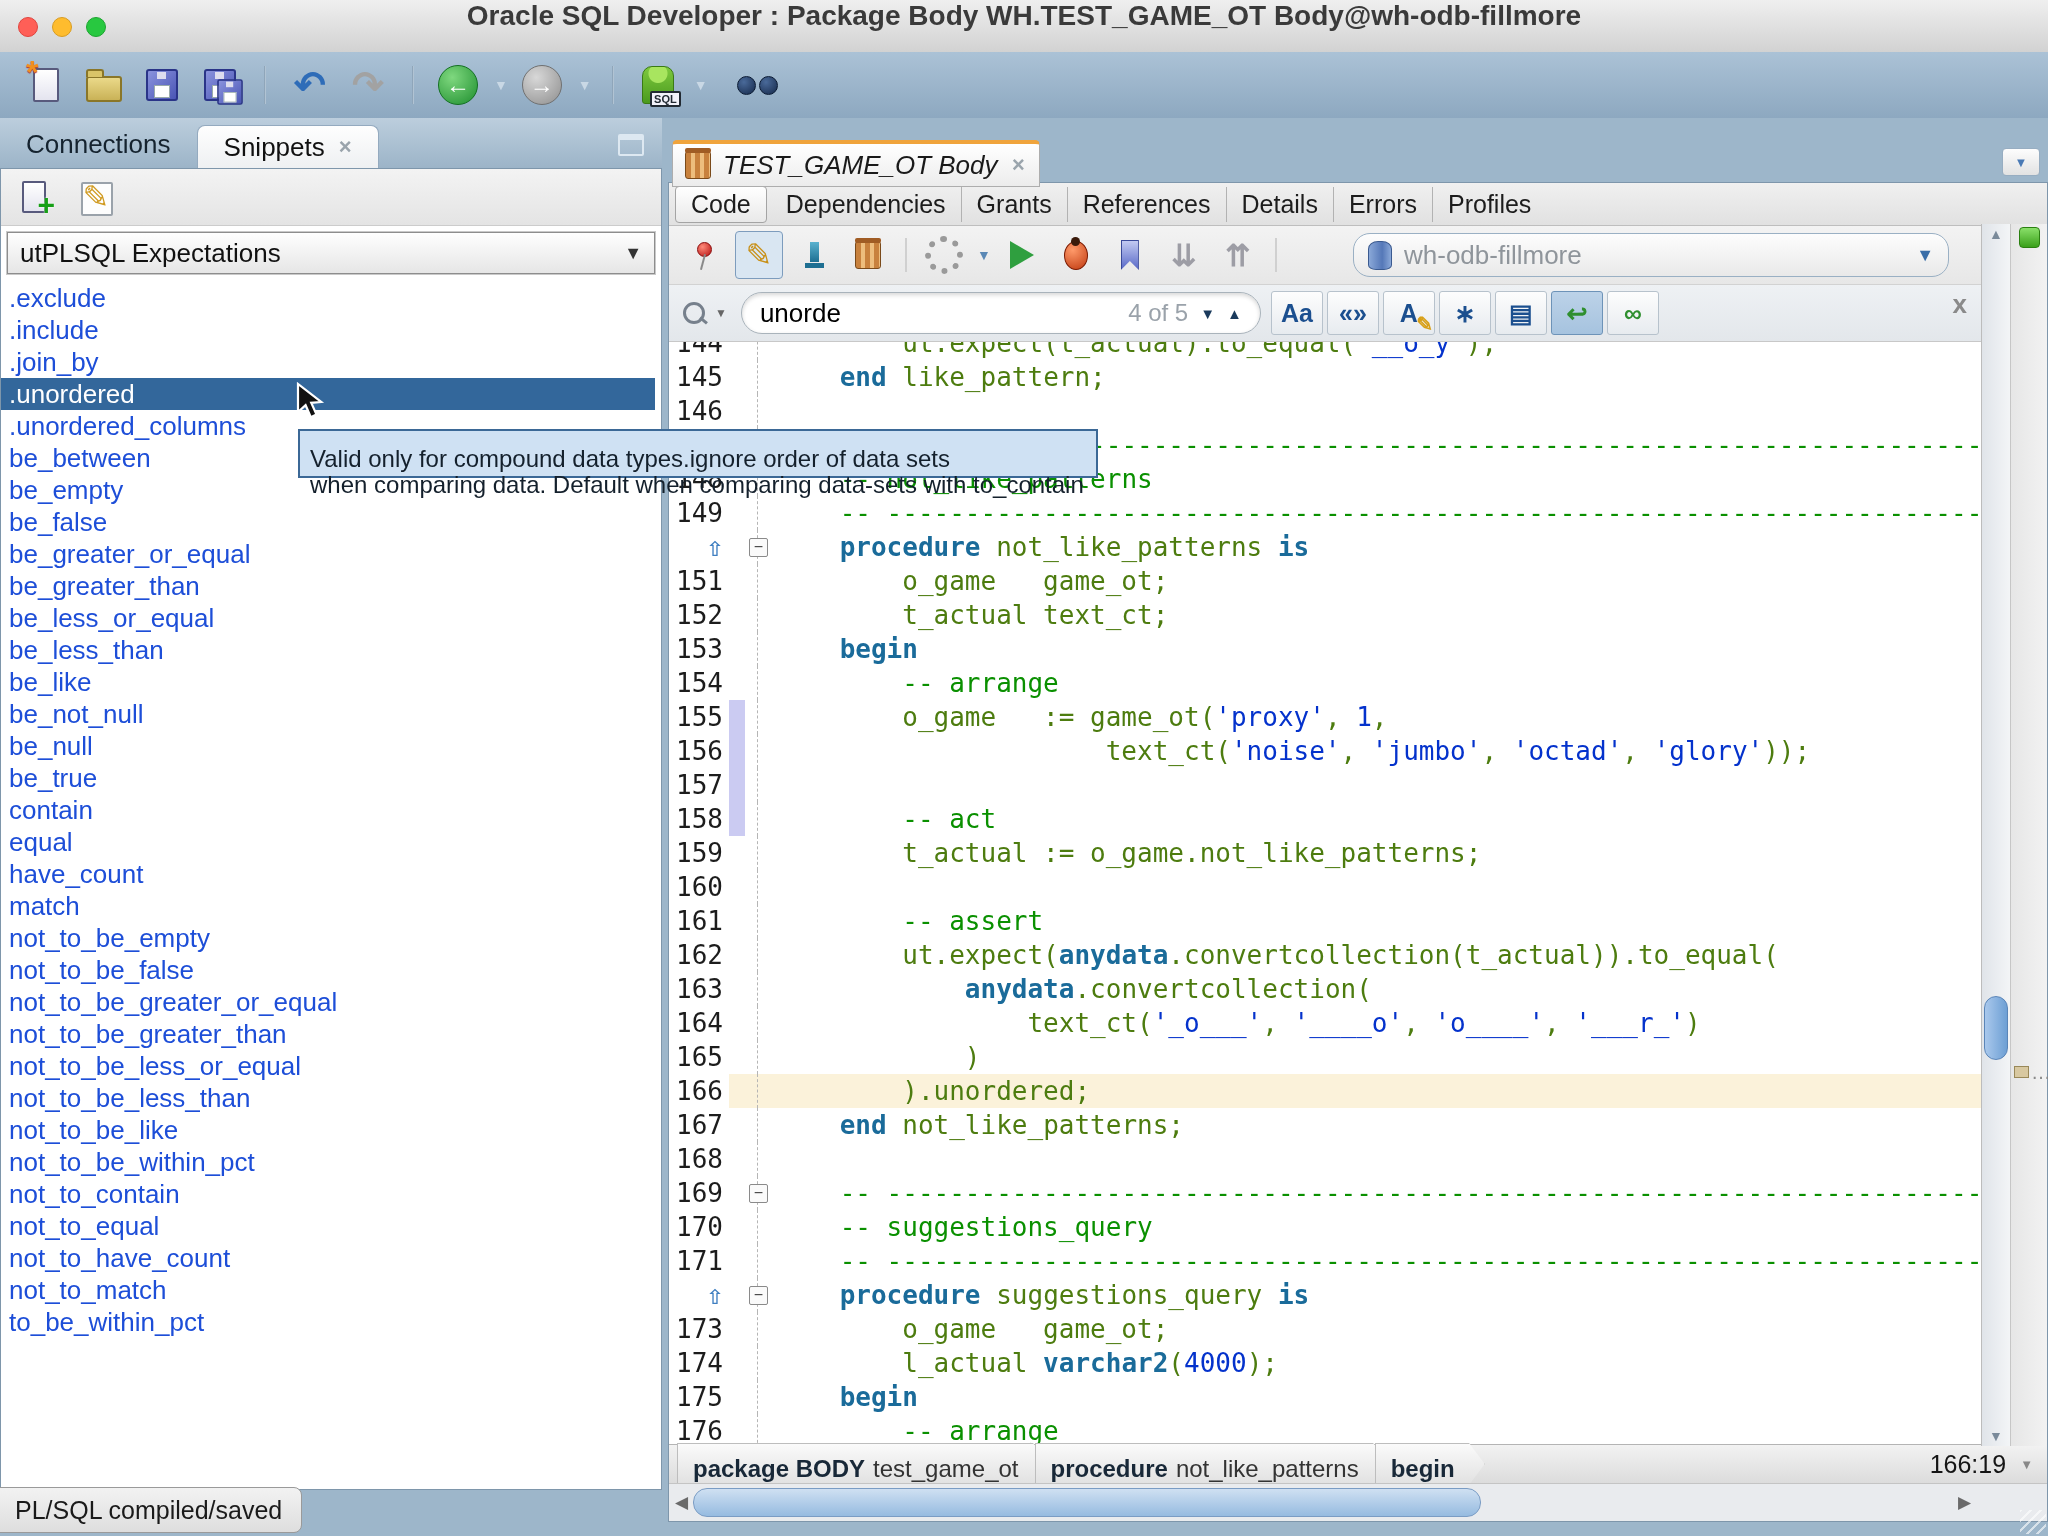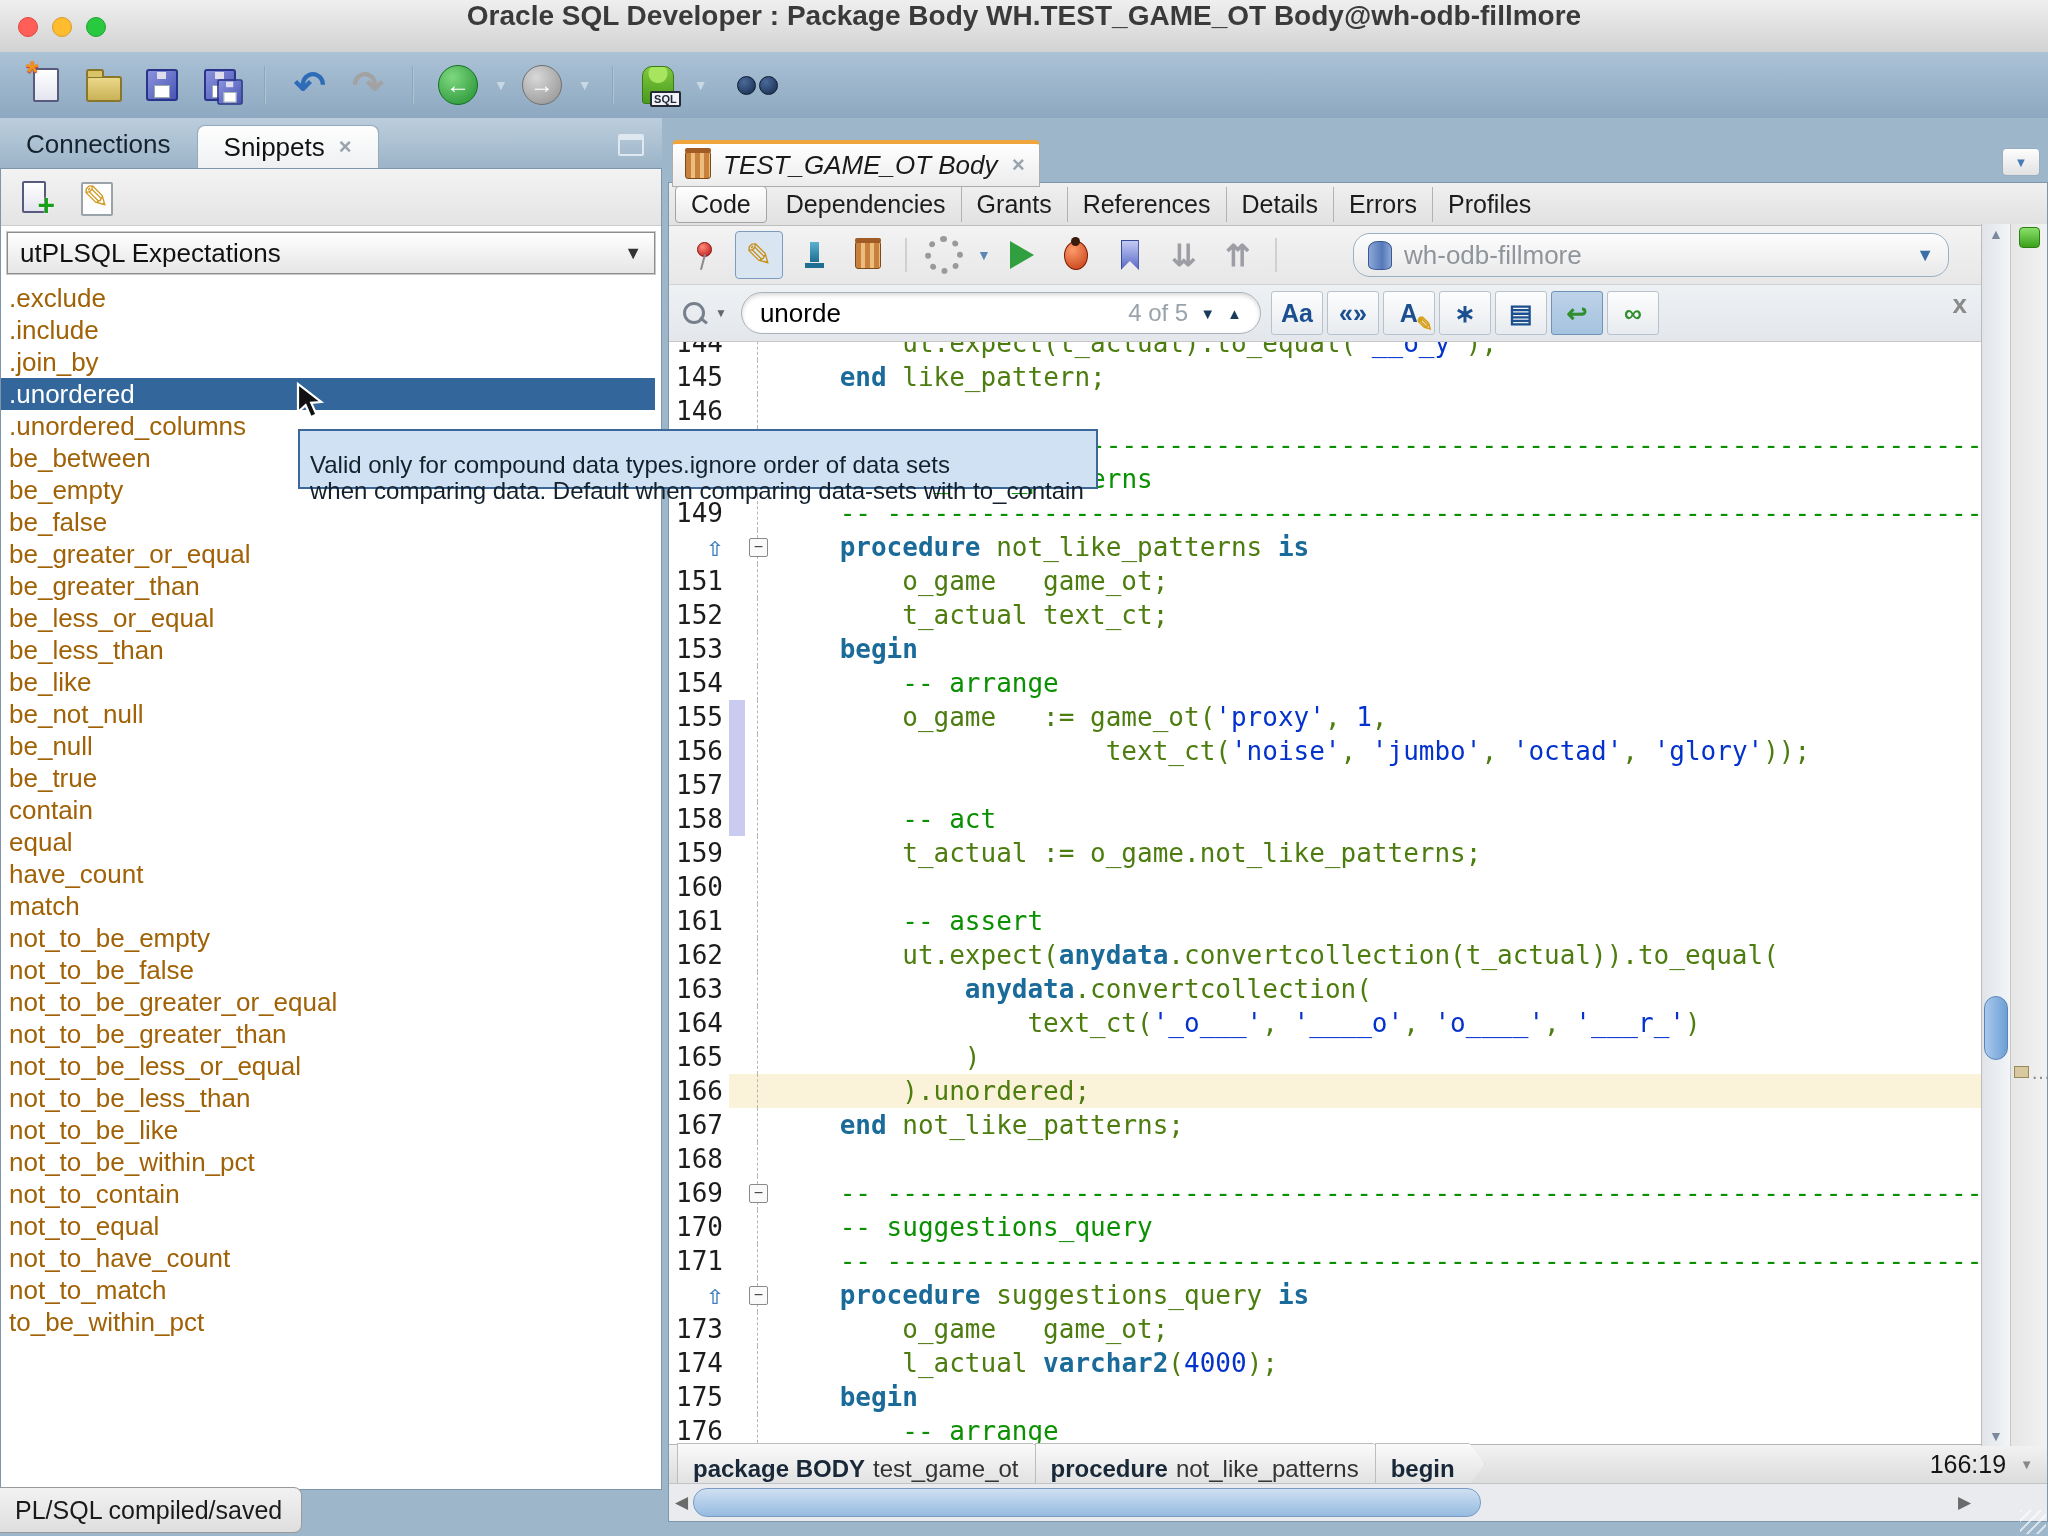--- a/index.html
+++ b/index.html
@@ -44,21 +44,21 @@
   .lp-restore::after{content:"";position:absolute;left:0;top:0;right:0;height:4px;background:#dde8f1;}
   .lp-body{position:absolute;top:50px;left:0;right:0;bottom:0;background:#fff;border:1px solid #7e96ab;display:flex;flex-direction:column;}
   .lp-toolbar{height:56px;background:linear-gradient(#f3f3f3,#e4e4e4);border-bottom:1px solid #cccccc;display:flex;align-items:center;padding-left:12px;gap:20px;flex:none;}
   .lp-ic{position:relative;width:42px;height:42px;display:flex;align-items:center;justify-content:center;}
   .plus{position:absolute;right:0px;bottom:-4px;color:#17a017;font-size:30px;font-weight:bold;text-shadow:0 0 2px #fff;}
   .pencil-gold{font-size:32px;color:#d09a20;}
   .pad{position:absolute;left:6px;top:6px;width:28px;height:30px;background:#fdfdfd;border:2px solid #9aa2aa;border-radius:2px;}
   .lp-select{margin:6px 6px 4px 6px;height:40px;background:linear-gradient(#fefefe,#e6e6e6);border:1px solid #8d8d8d;box-shadow:0 0 0 1px #c9c9c9;display:flex;align-items:center;padding:0 12px;font-size:26px;color:#111;flex:none;}
   .lp-select .arr{margin-left:auto;font-size:18px;color:#333;}
   .lp-list{flex:1;overflow:hidden;padding-top:4px;}
-  .snip{height:32px;line-height:32px;padding-left:8px;font-size:26px;color:#a16207;white-space:nowrap;}
+  .snip{height:32px;line-height:32px;padding-left:8px;font-size:26px;color:#1d4ed8;white-space:nowrap;}
   .snip.sel{background:#33679b;color:#fff;width:calc(100% - 14px);}
   .status-chip{position:absolute;left:-12px;bottom:3px;width:286px;height:44px;background:linear-gradient(#f2f2f2,#dedede);border:1px solid #9a9a9a;border-radius:8px;display:flex;align-items:center;padding-left:26px;font-size:25px;color:#1a1a1a;}
   
   .editor{position:absolute;left:668px;top:140px;right:0;bottom:14px;}
   .doctab{position:absolute;left:4px;top:0;width:342px;height:42px;background:linear-gradient(#ffffff,#ececec);border:1px solid #adadad;border-top:4px solid #f0a43c;border-radius:5px 5px 0 0;display:flex;align-items:center;padding:0 12px;font-size:26px;font-style:italic;color:#1a1a1a;z-index:2;}
   .gift{width:24px;height:26px;border:1px solid #7a4a1a;border-radius:3px;background:repeating-linear-gradient(90deg,#c8813d 0 5px,#edbd7d 5px 9px);position:relative;margin-right:12px;flex:none;}
   .gift::before{content:"";position:absolute;left:-1px;top:-4px;right:-1px;height:5px;background:#a05c24;border-radius:2px;}
   .tabmenu{position:absolute;right:8px;top:8px;width:36px;height:26px;background:linear-gradient(#fdfdfd,#e2e2e2);border:1px solid #97adc1;border-radius:4px;display:flex;align-items:center;justify-content:center;font-size:13px;color:#4a7ab5;z-index:2;}
   .ed-body{position:absolute;top:42px;left:0;right:0;bottom:0;background:#fff;border:1px solid #7e96ab;display:flex;flex-direction:column;}
   .subtabs{height:42px;background:linear-gradient(#f0f0f0,#e1e1e1);border-bottom:1px solid #bebebe;display:flex;align-items:center;padding-left:6px;flex:none;}
@@ -128,21 +128,21 @@
   .bcrumb{height:38px;border-top:1px solid #b4b4b4;background:linear-gradient(#f2f2f2,#dcdcdc);display:flex;align-items:center;padding:0 8px;flex:none;}
   .bseg{position:relative;height:34px;display:flex;align-items:center;background:linear-gradient(#fbfbfb,#e0e0e0);padding:9px 30px 0 16px;margin-right:-14px;clip-path:polygon(0 0,calc(100% - 16px) 0,100% 50%,calc(100% - 16px) 100%,0 100%);font-size:24px;box-shadow:inset 0 0 0 1px #bdbdbd;}
   .bseg .bkw{font-weight:bold;color:#182838;}
   .bseg .bnm{color:#333;margin-left:8px;}
   .caret-pos{margin-left:auto;font-size:25px;color:#151515;}
   .bc-arr{font-size:13px;color:#888;margin:0 6px 0 14px;}
   .hscroll{height:37px;background:#e9ebee;border-top:1px solid #c4c4c4;position:relative;flex:none;}
   .hthumb{position:absolute;left:24px;top:4px;width:786px;height:27px;background:linear-gradient(#cfe0f2,#96bbe0);border:1px solid #7a9cc4;border-radius:14px;}
   .harr{position:absolute;top:8px;font-size:17px;color:#6a6a6a;}
   
-  .tooltip{position:absolute;left:298px;top:429px;width:800px;height:60px;background:var(--tooltip-bg,#cfe1f3);border:2px solid var(--tooltip-border,#3b6896);box-sizing:border-box;padding:21px 10px;font-size:24px;color:#14202c;z-index:8;line-height:26px;}
+  .tooltip{position:absolute;left:298px;top:429px;width:800px;height:49px;background:var(--tooltip-bg,#cfe1f3);border:2px solid var(--tooltip-border,#3b6896);box-sizing:border-box;padding:15px 10px;font-size:24px;color:#14202c;z-index:8;line-height:26px;}
   .cursor{position:absolute;left:296px;top:382px;z-index:9;}
   .resize-grip{position:absolute;right:2px;bottom:2px;width:26px;height:24px;background:repeating-linear-gradient(135deg,rgba(255,255,255,.6) 0 2px,rgba(0,0,0,0) 2px 7px);}
 </style>
 </head>
 <body>
 
 <div id="app">
 
   <div class="titlebar">
     <div class="lights">

